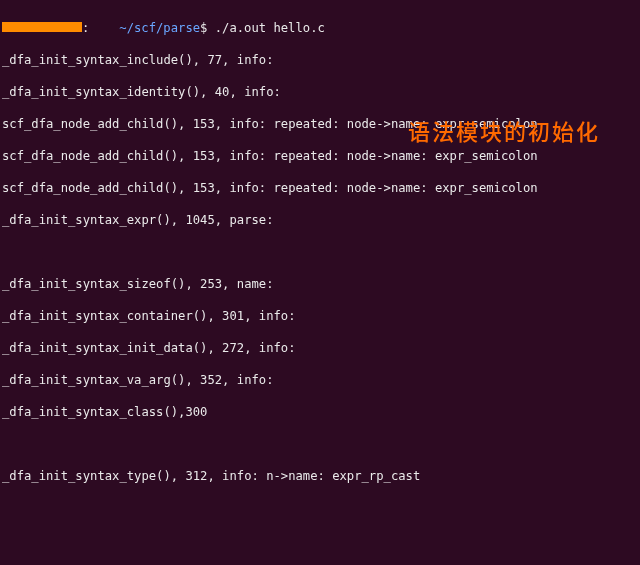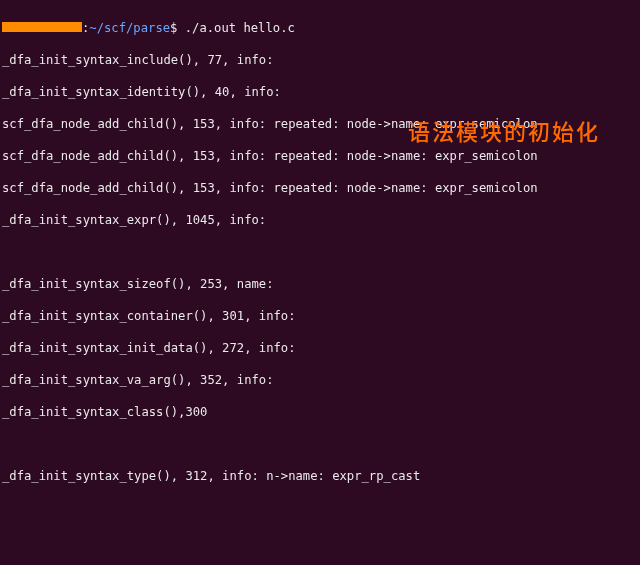--- a/index.html
+++ b/index.html
@@ -24,20 +24,21 @@
   .prompt-redacted {
     display: inline-block;
     width: 80px;
     height: 10px;
     background: #ff8c00;
     vertical-align: middle;
     margin-top: -3px;
   }
   .prompt-path {
     color: #6aa6ff;
+    margin-left: 30px;
   }
   .prompt-tilde {
     color: #eaeaea;
   }
   .prompt-dollar {
     color: #eaeaea;
   }
   .cmdline {
     color: #eaeaea;
   }
@@ -59,21 +60,21 @@
 </head>
 <body>
 
 <div class="term">
 <div class="line"><span class="prompt-redacted"></span><span class="prompt-tilde">:</span><span class="prompt-path">~/scf/parse</span><span class="prompt-dollar">$</span><span class="cmdline"> ./a.out hello.c</span></div>
 <div class="line">_dfa_init_syntax_include(), 77, info:</div>
 <div class="line">_dfa_init_syntax_identity(), 40, info:</div>
 <div class="line">scf_dfa_node_add_child(), 153, info: repeated: node-&gt;name: expr_semicolon</div>
 <div class="line">scf_dfa_node_add_child(), 153, info: repeated: node-&gt;name: expr_semicolon</div>
 <div class="line">scf_dfa_node_add_child(), 153, info: repeated: node-&gt;name: expr_semicolon</div>
-<div class="line">_dfa_init_syntax_expr(), 1045, info:</div>
+<div class="line">_dfa_init_syntax_expr(), 1045, parse:</div>
 <div class="blank"></div>
 <div class="line">_dfa_init_syntax_sizeof(), 253, name:</div>
 <div class="line">_dfa_init_syntax_container(), 301, info:</div>
 <div class="line">_dfa_init_syntax_init_data(), 272, info:</div>
 <div class="line">_dfa_init_syntax_va_arg(), 352, info:</div>
 <div class="line">_dfa_init_syntax_class(),300</div>
 <div class="blank"></div>
 <div class="line">_dfa_init_syntax_type(), 312, info: n-&gt;name: expr_rp_cast</div>
 
 

